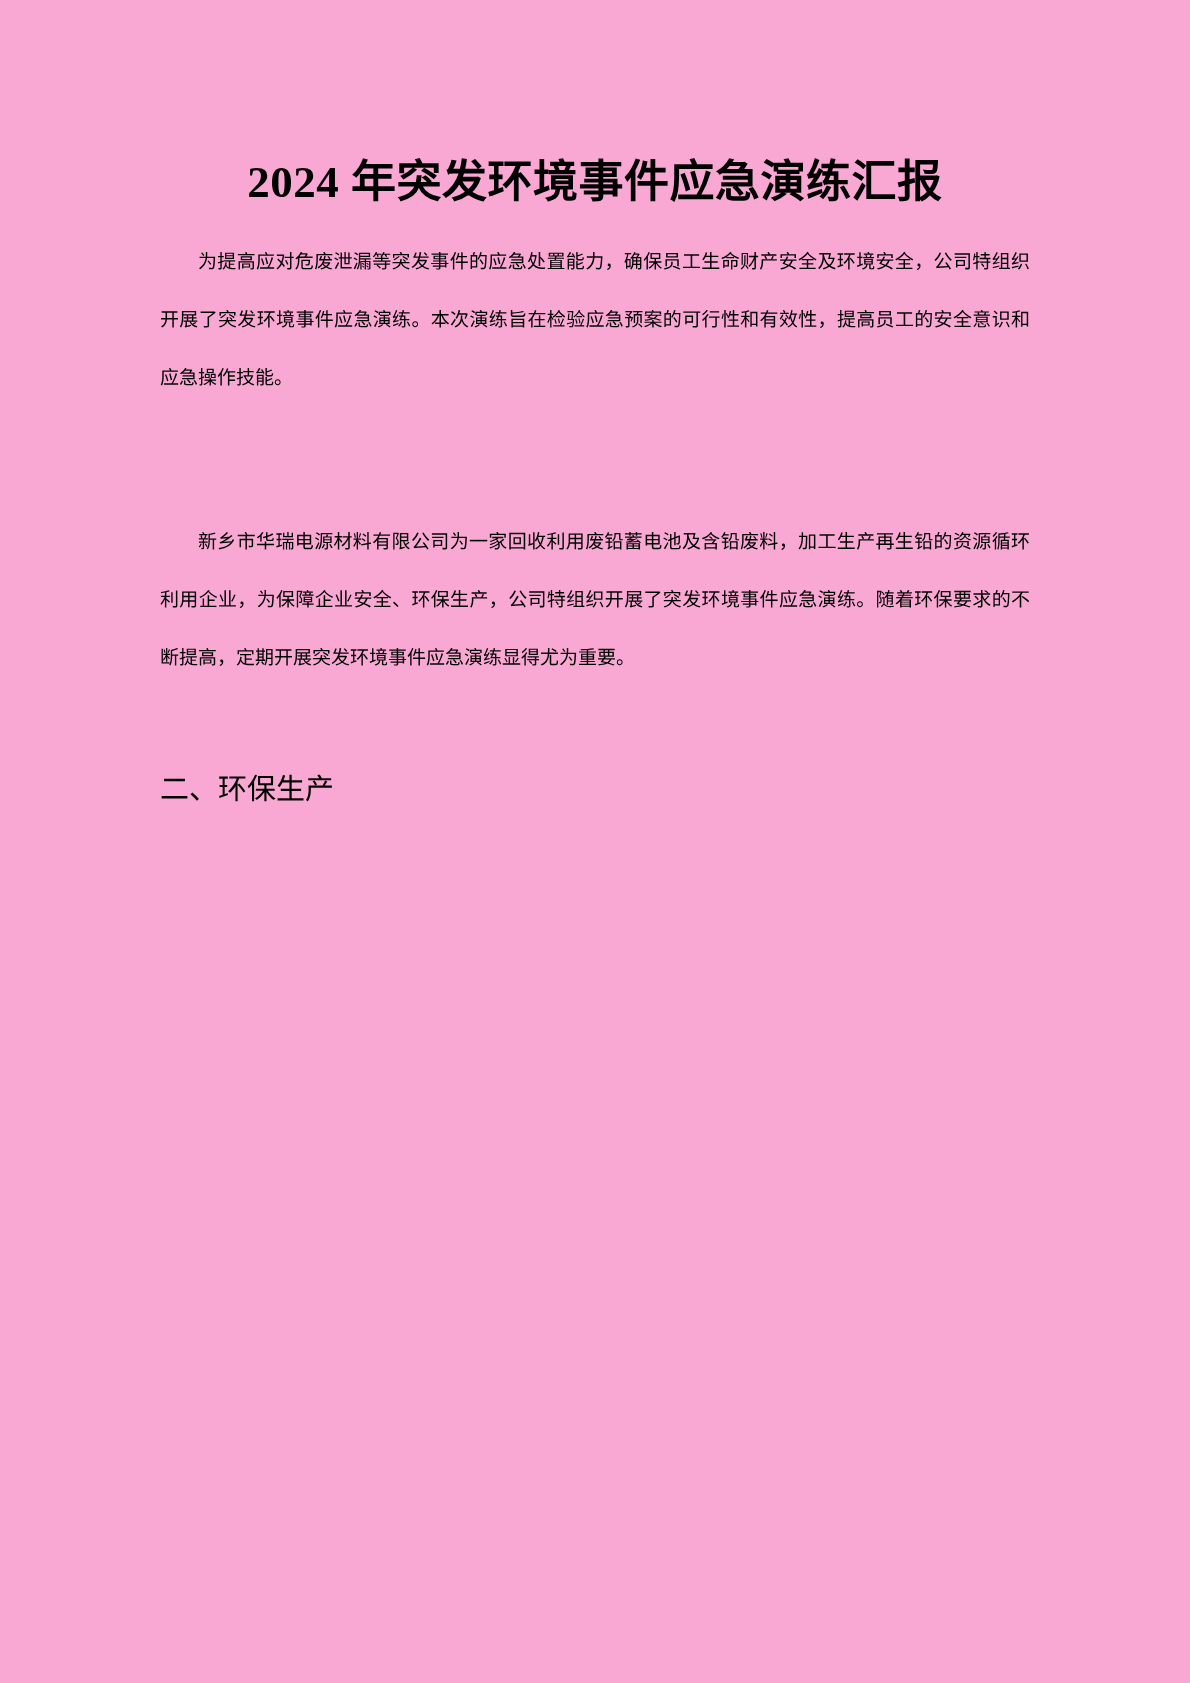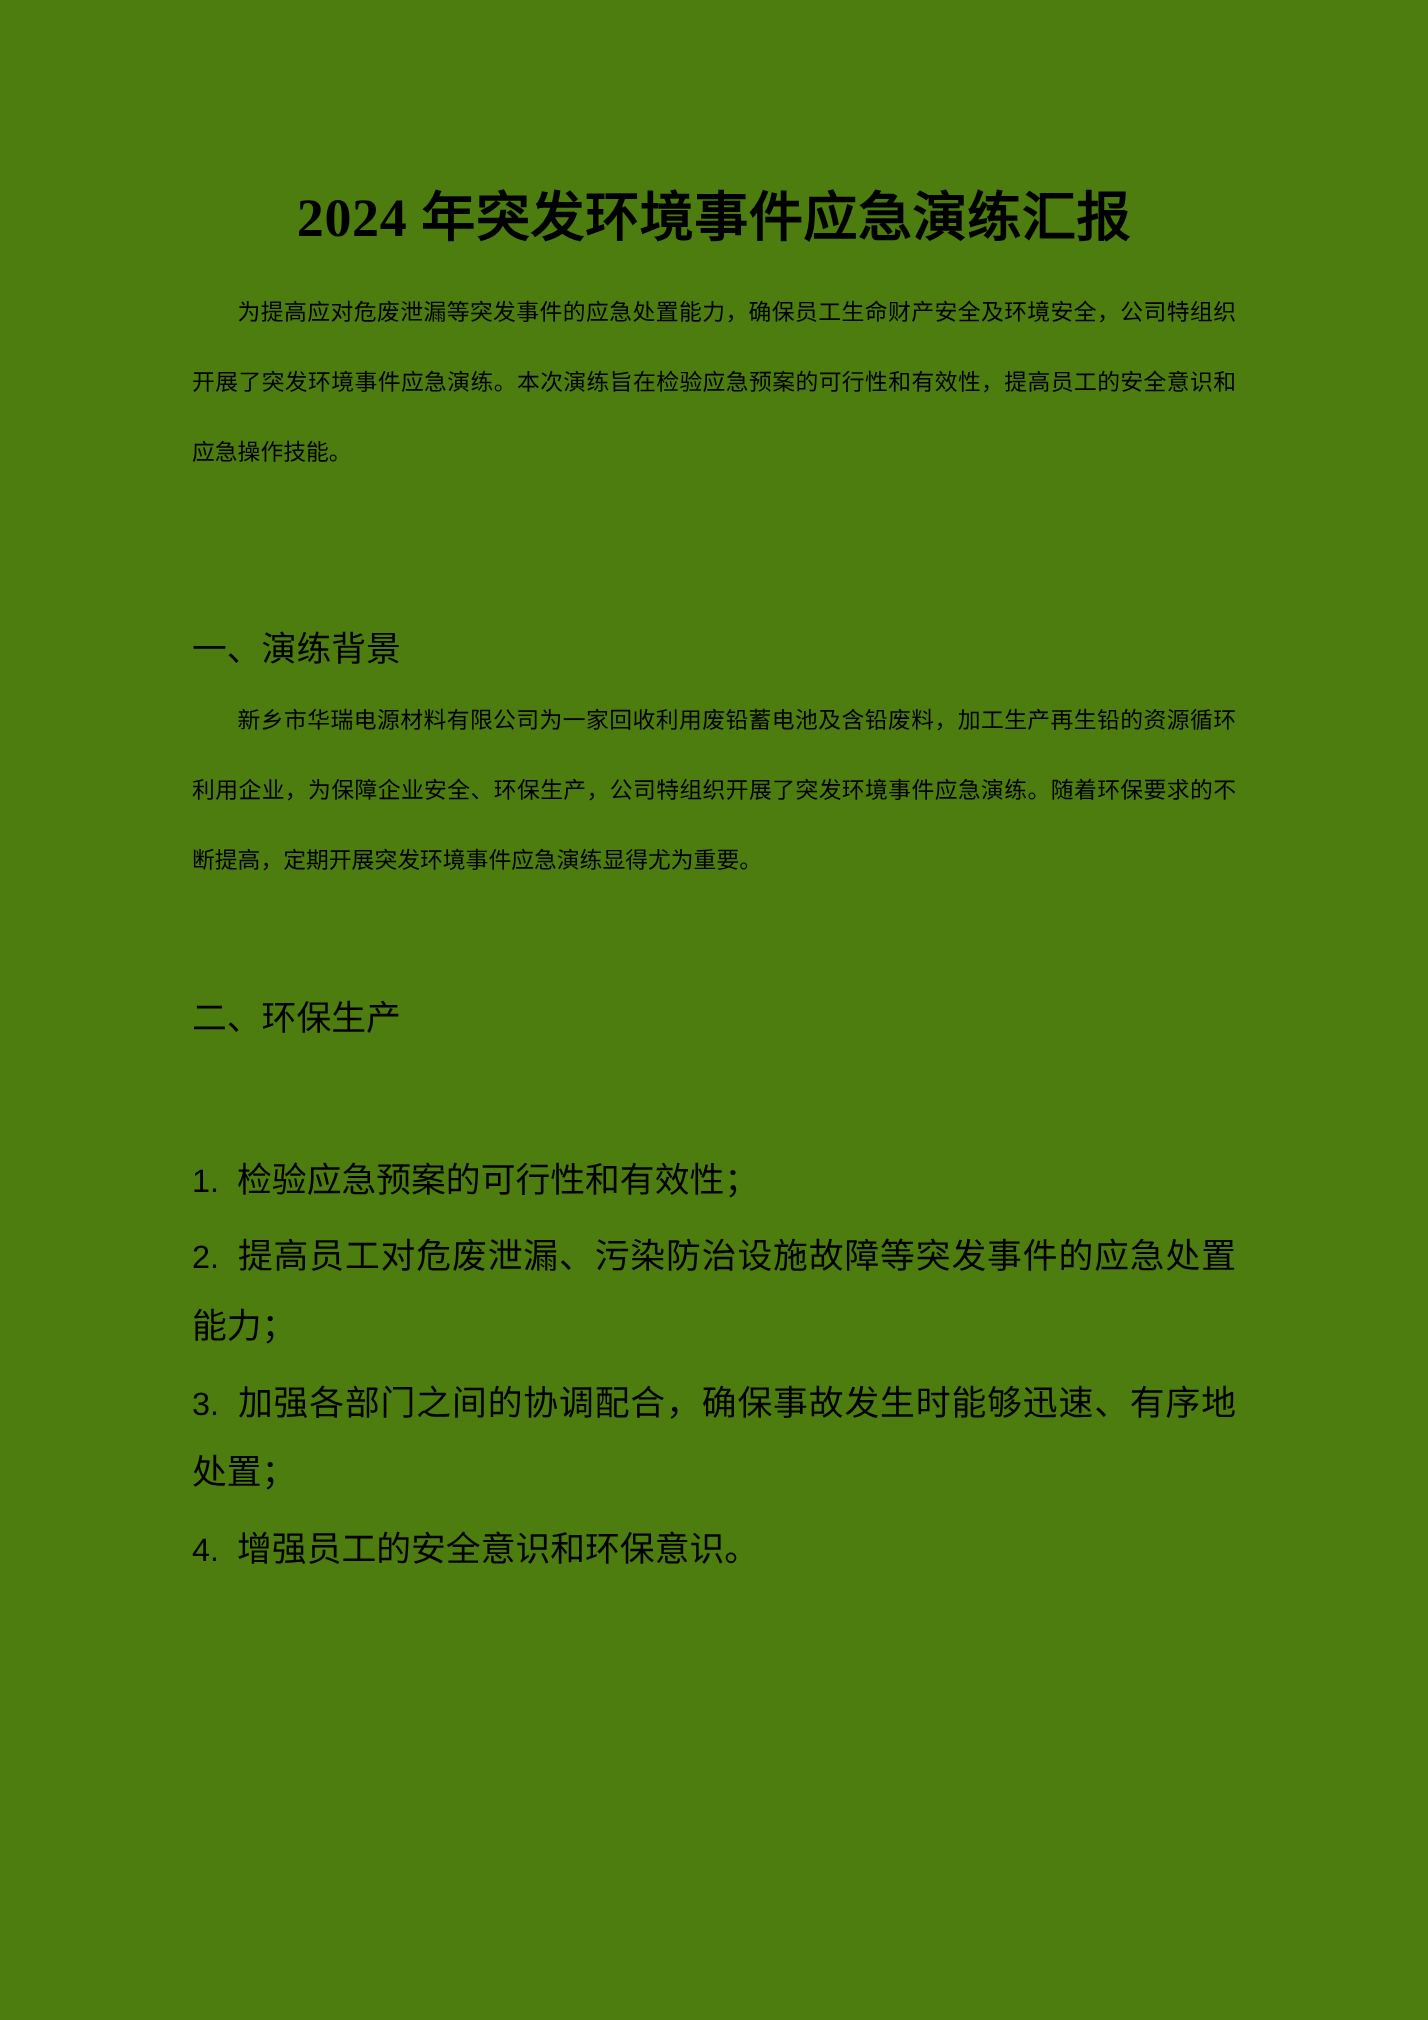--- a/index.html
+++ b/index.html
@@ -5,21 +5,21 @@
   html, body {
     margin: 0;
     padding: 0;
     background: #ffffff;
   }
   .page {
     position: relative;
     width: 1190px;
     height: 1683px;
     margin: 0 auto;
-    background: #4d7c0f;
+    background: #f9a8d4;
     box-sizing: border-box;
     padding: 152px 160px 0 160px;
     overflow: hidden;
     font-family: "Liberation Serif", "DejaVu Serif", serif;
     color: #000000;
   }
   .doc-title {
     margin: 0 0 21px 0;
     font-size: 45px;
     line-height: 60px;
@@ -71,31 +71,19 @@
 </style>
 </head>
 <body>
 
 <div class="page">
 
   <h1 class="doc-title">2024 年突发环境事件应急演练汇报</h1>
 
   <p class="para intro">为提高应对危废泄漏等突发事件的应急处置能力，确保员工生命财产安全及环境安全，公司特组织开展了突发环境事件应急演练。本次演练旨在检验应急预案的可行性和有效性，提高员工的安全意识和应急操作技能。</p>
 
-  <h2 class="section-heading first">一、演练背景</h2>
 
   <p class="para background">新乡市华瑞电源材料有限公司为一家回收利用废铅蓄电池及含铅废料，加工生产再生铅的资源循环利用企业，为保障企业安全、环保生产，公司特组织开展了突发环境事件应急演练。随着环保要求的不断提高，定期开展突发环境事件应急演练显得尤为重要。</p>
 
   <h2 class="section-heading second">二、环保生产</h2>
 
-  <div class="purpose-list">
-
-    <p class="list-item"><span class="num">1.</span><span>检验应急预案的可行性和有效性；</span></p>
-
-    <p class="list-item"><span class="num">2.</span><span>提高员工对危废泄漏、污染防治设施故障等突发事件的应急处置能力；</span></p>
-
-    <p class="list-item"><span class="num">3.</span><span>加强各部门之间的协调配合，确保事故发生时能够迅速、有序地处置；</span></p>
-
-    <p class="list-item"><span class="num">4.</span><span>增强员工的安全意识和环保意识。</span></p>
-
-  </div>
 
 </div>
 
 </body></html>

